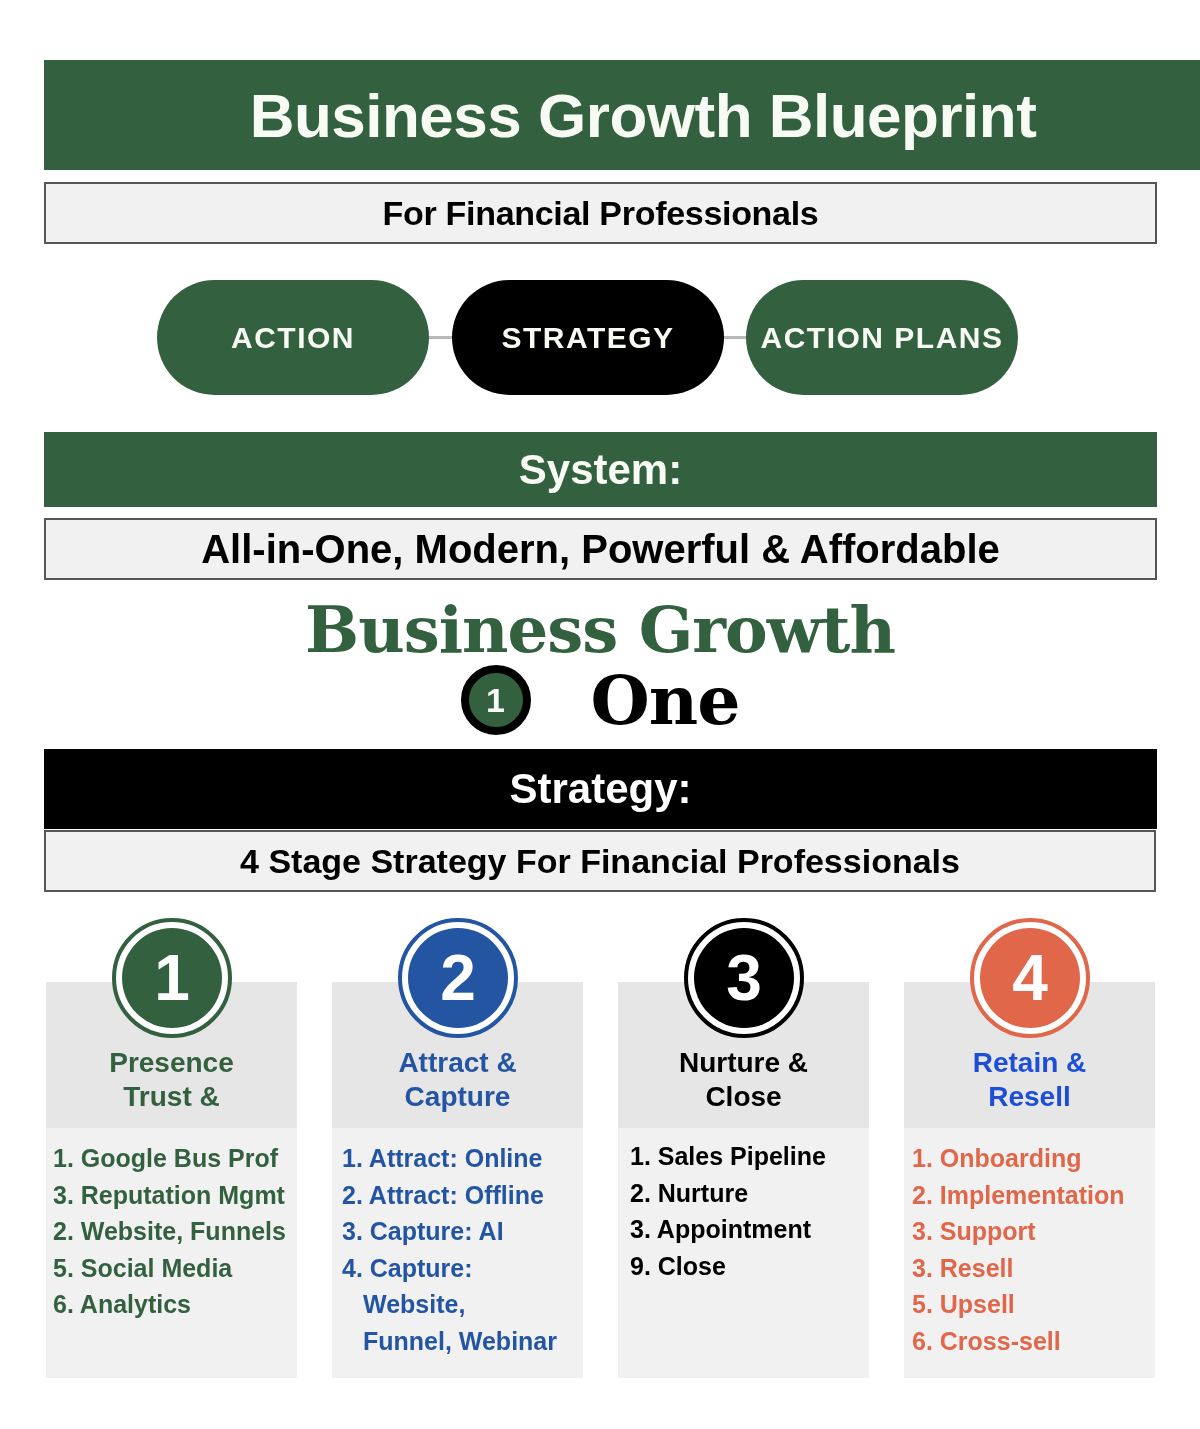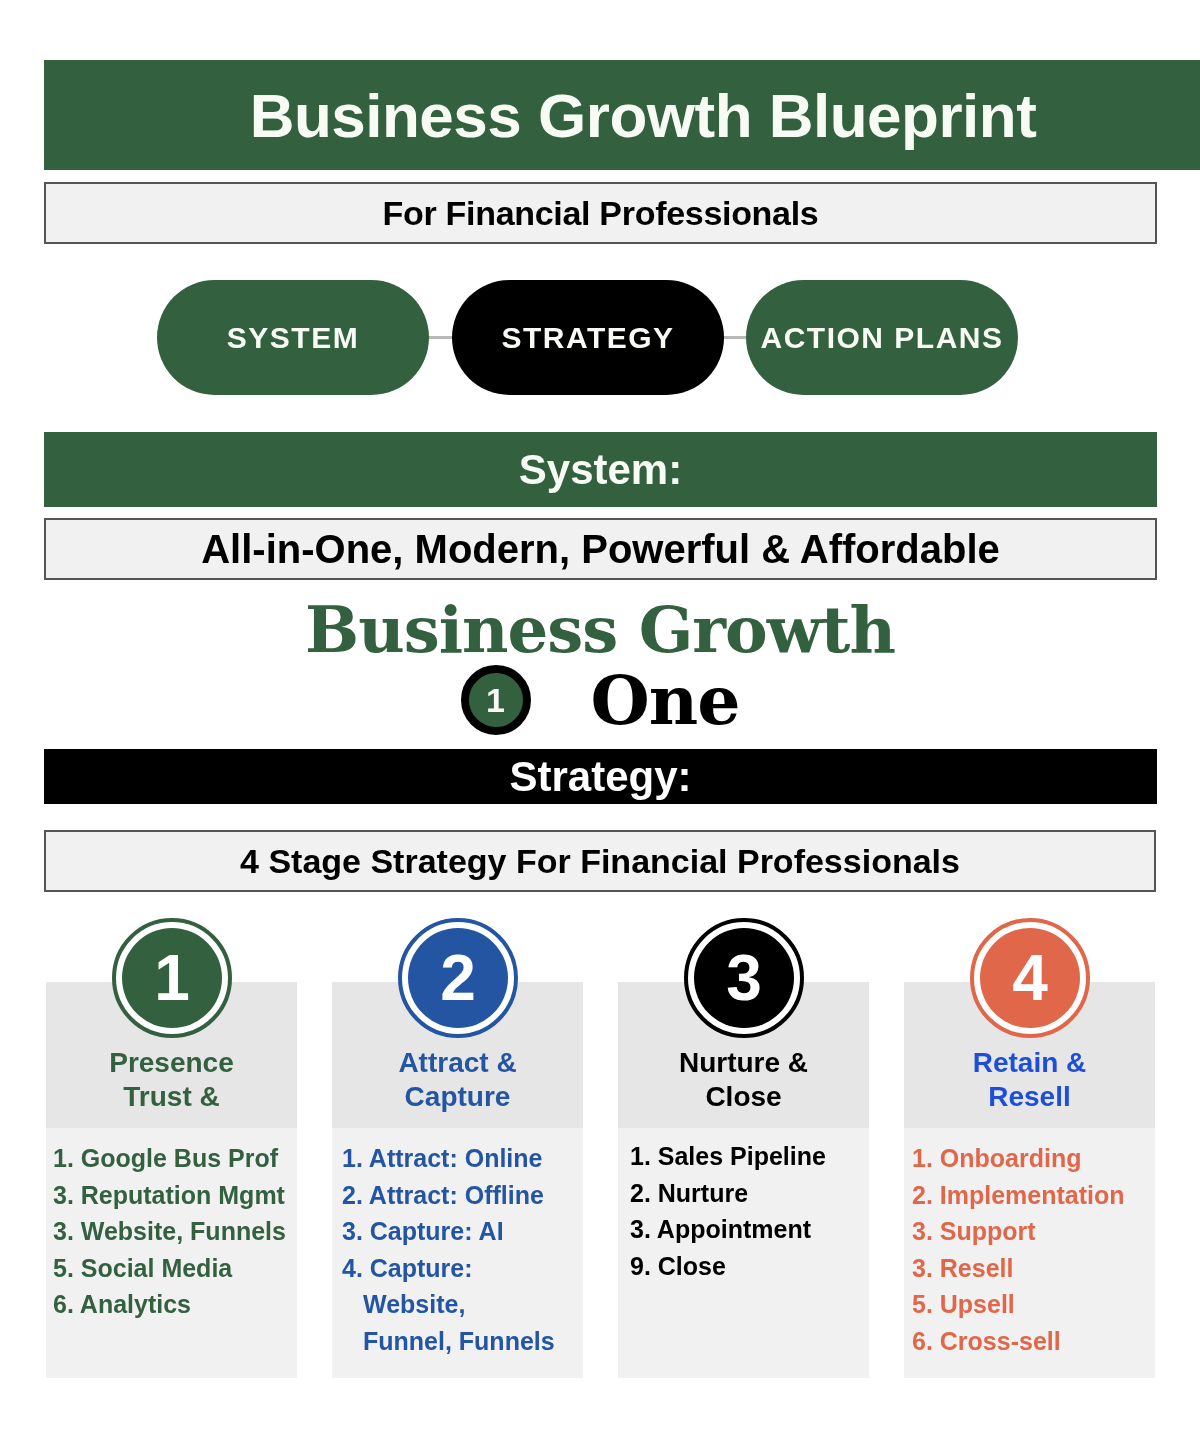--- a/index.html
+++ b/index.html
@@ -26,21 +26,21 @@
     #system-sub { left: 44px; top: 518px; width: 1113px; height: 62px; font-size: 40px; }
 
     #bgo-title { position: absolute; left: 0; width: 1200px; top: 592px; text-align: center;
                  font-family: "DejaVu Serif", serif; font-weight: 700; font-size: 64px; color: #33613f; letter-spacing: -1px; }
     #bgo-row { position: absolute; left: 0; width: 1200px; top: 660px; height: 80px;
                display: flex; align-items: center; justify-content: center; gap: 60px; }
     #bgo-badge { width: 70px; height: 70px; border-radius: 50%; background: #33613f; border: 8px solid #000;
                  color: #f7fbf4; font-weight: 700; font-size: 34px; display: flex; align-items: center; justify-content: center; }
     #bgo-one { font-family: "DejaVu Serif", serif; font-weight: 700; font-size: 68px; color: #000; letter-spacing: -1px; }
 
-    #strategy-bar { left: 44px; top: 749px; width: 1113px; height: 55px; font-size: 42px; }
+    #strategy-bar { left: 44px; top: 749px; width: 1113px; height: 80px; font-size: 42px; }
     #strategy-sub { left: 44px; top: 830px; width: 1112px; height: 62px; font-size: 34px; }
 
     .stage { position: absolute; top: 918px; width: 251px; height: 460px; }
     .stage .head { position: absolute; left: 0; top: 64px; width: 251px; height: 146px; background: #e6e6e6; }
     .stage .body { position: absolute; left: 0; top: 210px; width: 251px; height: 250px; background: #f1f1f1; }
     .stage .circle { position: absolute; left: 66px; top: 0; width: 120px; height: 120px; border-radius: 50%;
                      background: #fff; display: flex; align-items: center; justify-content: center; z-index: 2; }
     .stage .circle .inner { width: 100px; height: 100px; border-radius: 50%; display: flex; align-items: center; justify-content: center;
                             color: #fff; font-weight: 700; font-size: 64px; }
     .stage .title { position: absolute; left: 0; top: 128px; width: 251px; text-align: center;
@@ -52,21 +52,21 @@
     #stage-1 ul { left: 7px; } #stage-2 ul { left: 10px; } #stage-3 ul { left: 12px; top: 220px; } #stage-4 ul { left: 8px; }
   </style>
 </head>
 <body>
 
 <div id="title-bar" class="bar green">Business Growth Blueprint</div>
 <div id="subtitle-bar" class="bar sub">For Financial Professionals</div>
 
 <div class="connector" style="left:420px;width:40px;"></div>
 <div class="connector" style="left:715px;width:40px;"></div>
-<div id="pill-system" class="pill">SYSTEM</div>
+<div id="pill-system" class="pill">ACTION</div>
 <div id="pill-strategy" class="pill">STRATEGY</div>
 <div id="pill-action" class="pill">ACTION PLANS</div>
 
 <div id="system-bar" class="bar green">System:</div>
 <div id="system-sub" class="bar sub">All-in-One, Modern, Powerful &amp; Affordable</div>
 
 <div id="bgo-title">Business Growth</div>
 <div id="bgo-row">
   <div id="bgo-badge">1</div>
   <div id="bgo-one">One</div>
@@ -81,21 +81,21 @@
   <div class="circle" style="border:4px solid #33613f;">
     <div class="inner" style="background:#33613f;">1</div>
   </div>
   <div class="title" style="color:#33613f;">
     <div>Presence</div>
     <div>Trust &amp;</div>
   </div>
   <ul style="color:#33613f;">
     <li>1. Google Bus Prof</li>
     <li>3. Reputation Mgmt</li>
-    <li>3. Website, Funnels</li>
+    <li>2. Website, Funnels</li>
     <li>5. Social Media</li>
     <li>6. Analytics</li>
   </ul>
 </div>
 
 <div id="stage-2" class="stage">
   <div class="head"></div>
   <div class="body"></div>
   <div class="circle" style="border:4px solid #2355a3;">
     <div class="inner" style="background:#2355a3;">2</div>
@@ -103,21 +103,21 @@
   <div class="title" style="color:#2355a3;">
     <div>Attract &amp;</div>
     <div>Capture</div>
   </div>
   <ul style="color:#2355a3;">
     <li>1. Attract: Online</li>
     <li>2. Attract: Offline</li>
     <li>3. Capture: AI</li>
     <li>4. Capture:</li>
     <li class="cont">Website,</li>
-    <li class="cont">Funnel, Funnels</li>
+    <li class="cont">Funnel, Webinar</li>
   </ul>
 </div>
 
 <div id="stage-3" class="stage">
   <div class="head"></div>
   <div class="body"></div>
   <div class="circle" style="border:4px solid #000000;">
     <div class="inner" style="background:#000000;">3</div>
   </div>
   <div class="title" style="color:#000000;">

